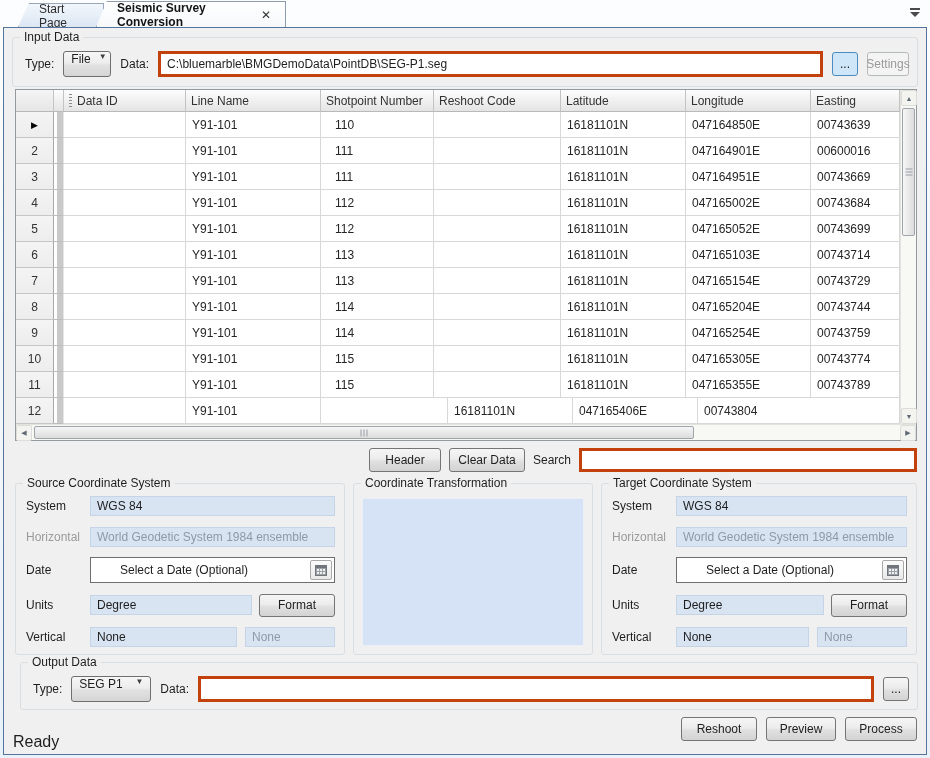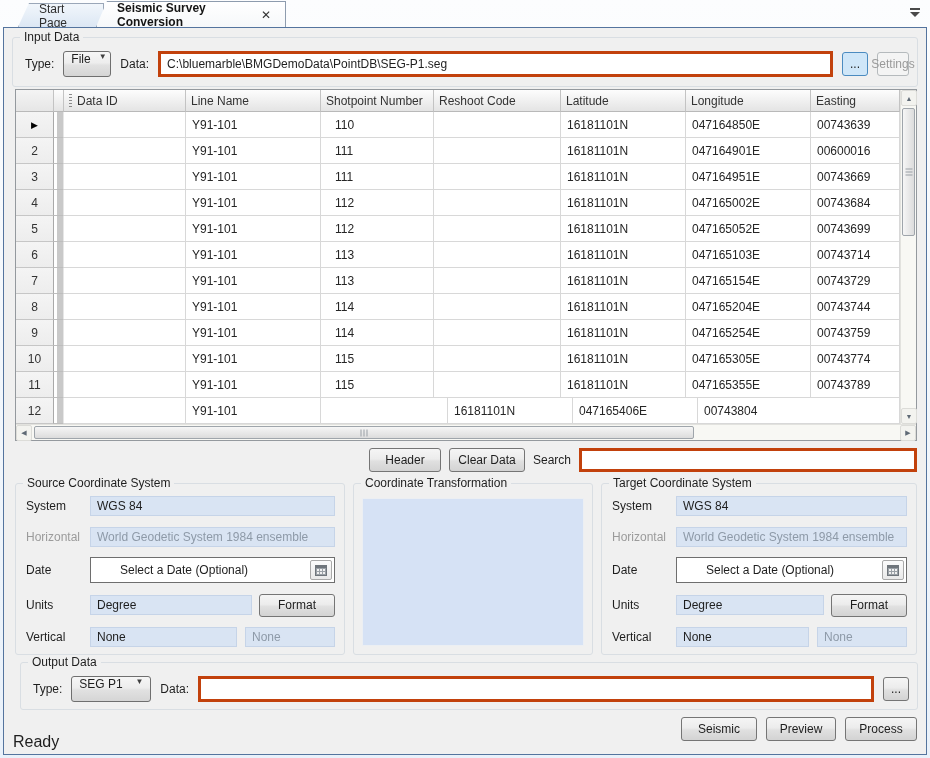--- a/index.html
+++ b/index.html
@@ -154,21 +154,21 @@
     <span class="gbox-label">Input Data</span>
     <div class="ig-row">
       <span>Type:</span>
       <div class="combo" style="width:48px;">
         <span>File</span>
         <span class="arrow">▼</span>
       </div>
       <span>Data:</span>
       <input class="txt" style="flex: 1 1 0%;" value="C:\bluemarble\BMGDemoData\PointDB\SEG-P1.seg">
       <div class="btn btn-browse-accent">...</div>
-      <div class="btn btn-disabled" style="width:32px;">Settings</div>
+      <div class="btn btn-disabled" style="width:42px;">Settings</div>
     </div>
   </div>
 
   <div class="grid-wrap">
     <div class="grid-view">
 
       <div class="ghead">
         <div class="hc rh" style="background:linear-gradient(#f4f4f4,#e6e6e6);"></div>
         <div class="hc" style="width:10px; padding:0;"></div>
         <div class="hc w-dataid">
@@ -449,20 +449,20 @@
         <span>SEG P1</span>
         <span class="arrow">▼</span>
       </div>
       <span>Data:</span>
       <input class="txt" style="flex: 1 1 0%;" value="">
       <div class="btn btn-browse">...</div>
     </div>
   </div>
 
   <div class="actions">
-    <div class="btn btn-metadata">Seismic</div>
+    <div class="btn btn-metadata">Reshoot</div>
     <div class="btn btn-preview">Preview</div>
     <div class="btn btn-process">Process</div>
   </div>
 
   <div class="status">Ready</div>
 
 </div>
 
 </body></html>

